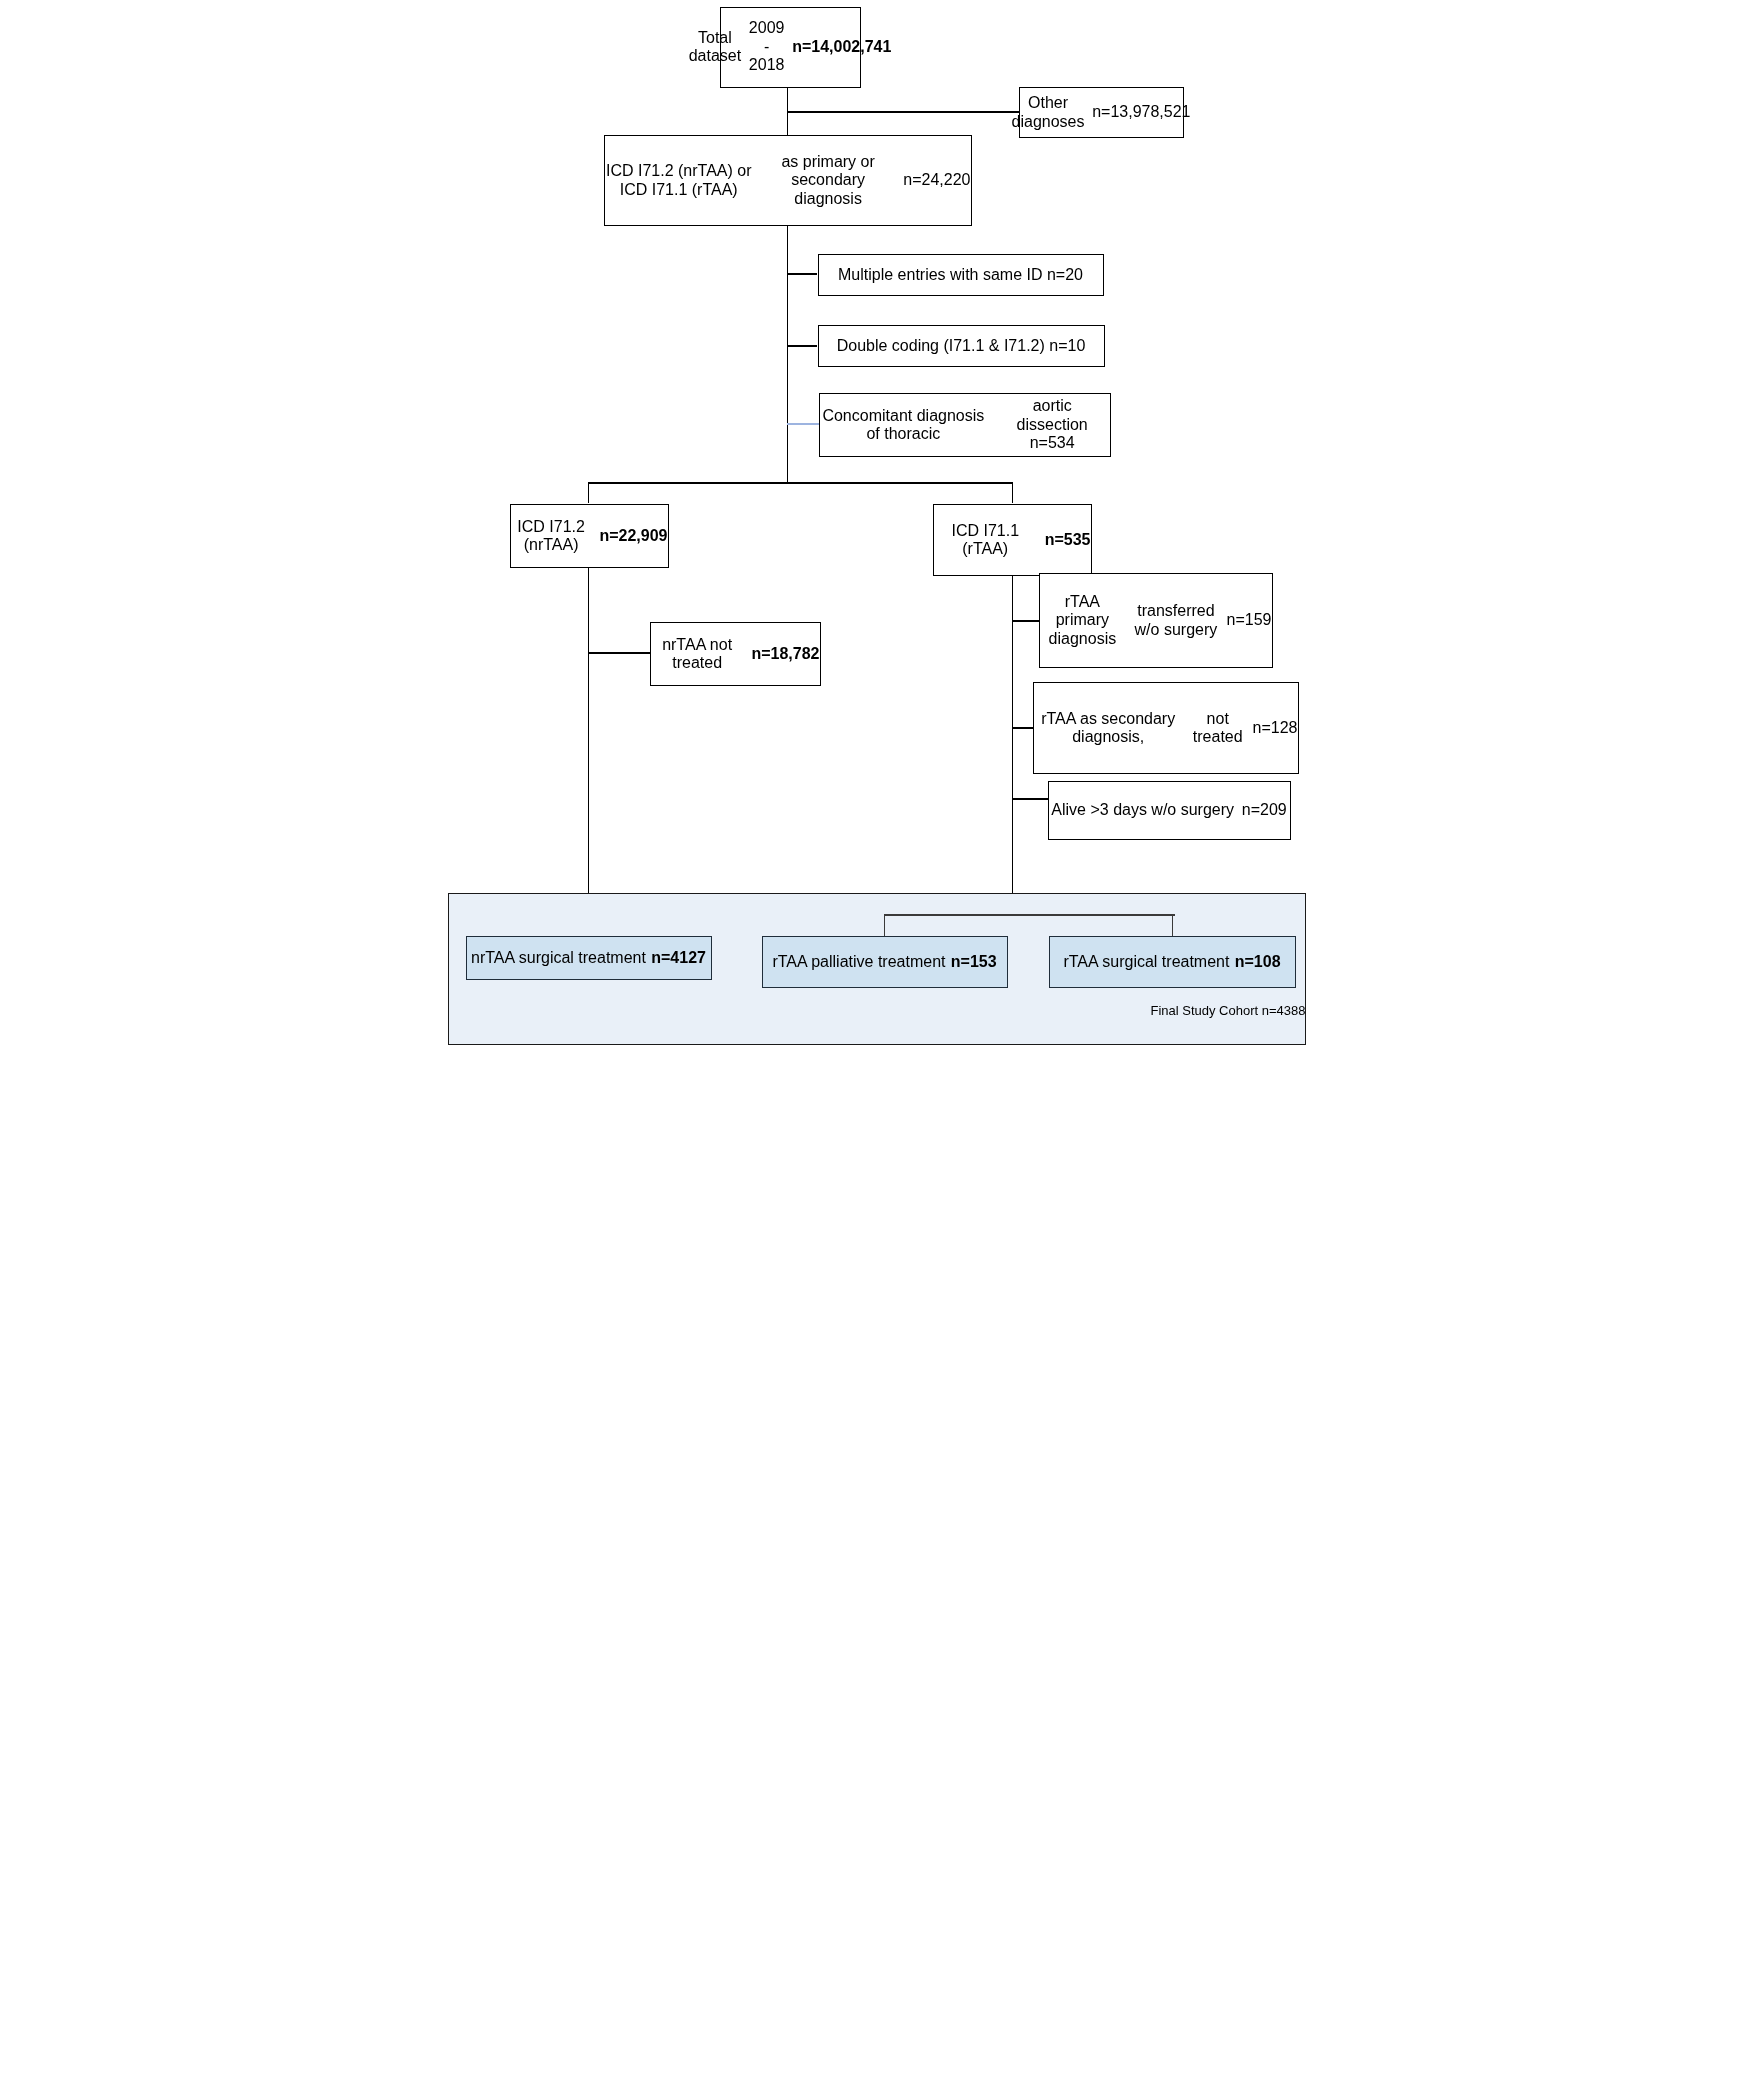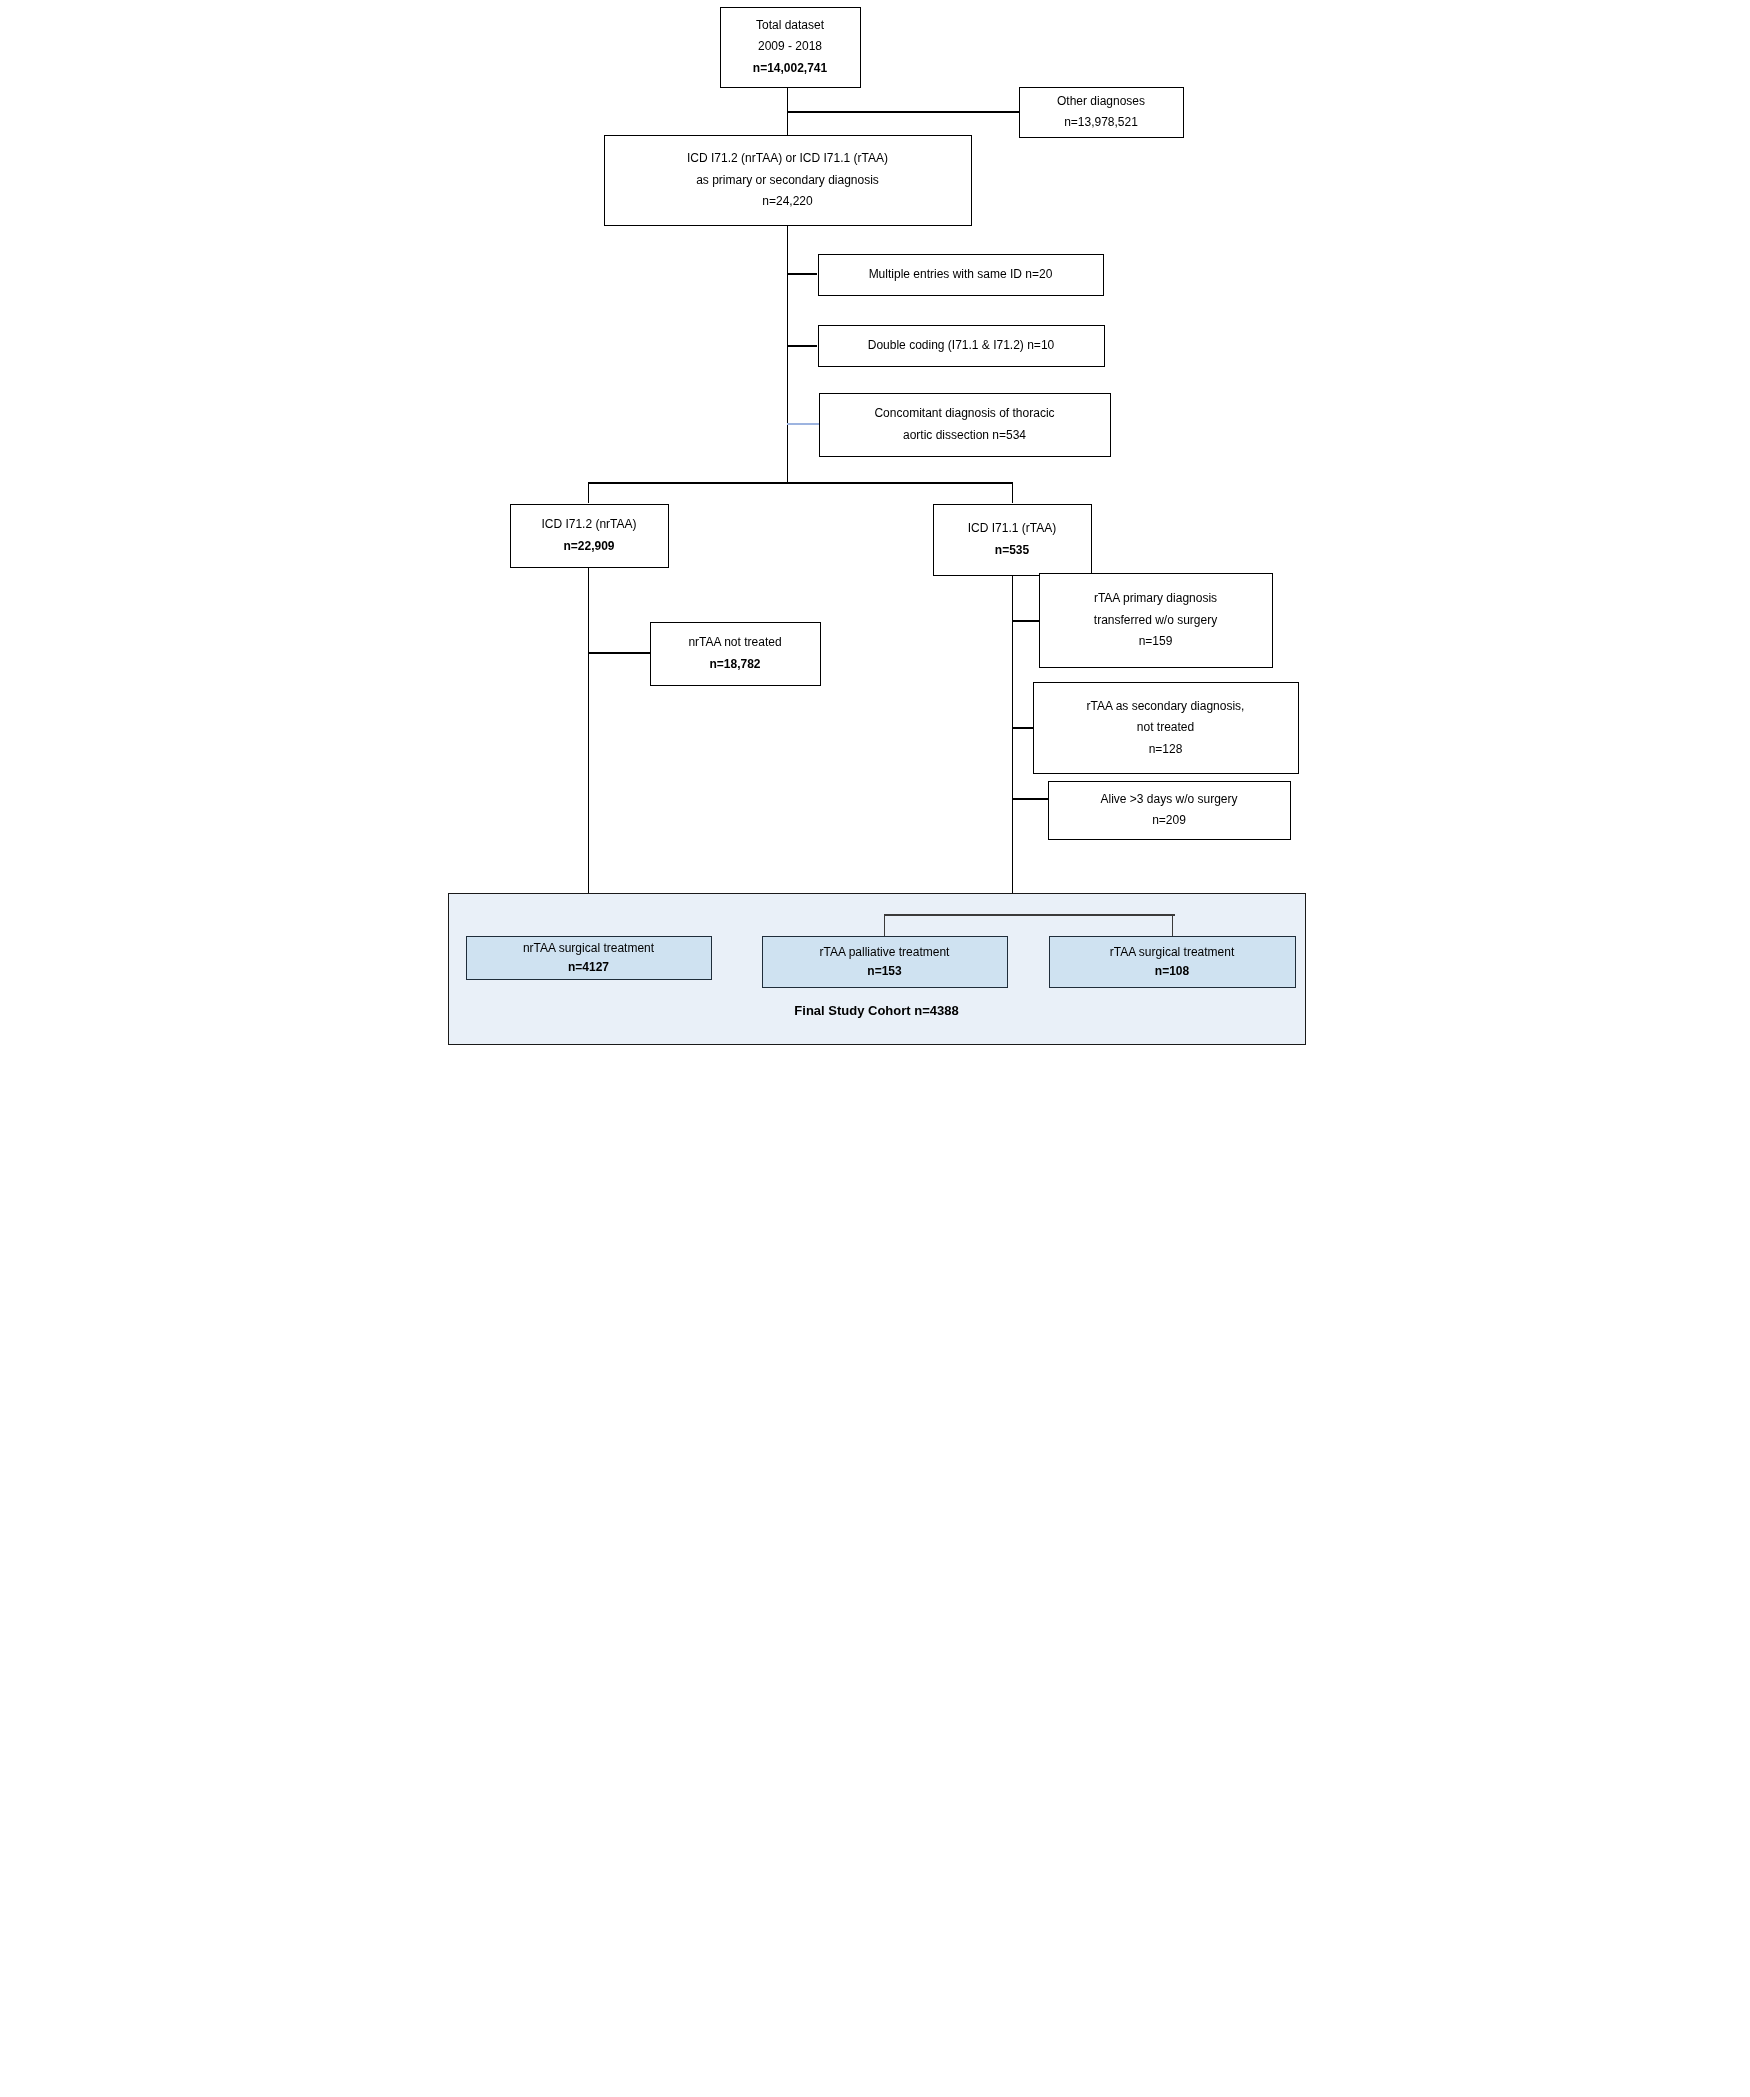--- a/index.html
+++ b/index.html
@@ -11,33 +11,33 @@
   #canvas{
     position:relative; width:875px; height:1049px; margin:0 auto; background:#ffffff;
     font-family:"Liberation Sans", sans-serif; color:var(--text); overflow:hidden;
   }
   .ln{position:absolute; background:var(--line);}
   .ln.blue{background:var(--concomitant-connector);}
   .ln.gray{background:var(--inner-connector);}
   .node{
     position:absolute; box-sizing:border-box; background:var(--box-fill);
     border:1.8px solid var(--box-border);
-    display:flex; flex-direction:column; align-items:center; justify-content:center;
-    gap:7.7px; text-align:center; font-size:12px; line-height:1.15; z-index:2;
+    display:flex; align-items:center; justify-content:center;
+    gap:7.7px; text-align:center; font-size:16px; line-height:1.15; z-index:2;
   }
   .node .bold{font-weight:bold;}
   .panel{
     position:absolute; box-sizing:border-box; background:var(--panel-fill);
     border:1.8px solid var(--panel-border); z-index:1;
   }
   .node.treat{
     background:var(--treatment-fill); border:1.8px solid var(--treatment-border); gap:5.3px; z-index:3;
   }
   .final-label{
-    position:absolute; text-align:center; font-size:13px; font-weight:bold; z-index:3;
+    position:absolute; text-align:right; font-size:13px; font-weight:normal; z-index:3;
   }
 </style>
 </head>
 <body>
 
 <div id="canvas">
 
   <div class="ln" style="left:349px;top:87px;width:1.8px;height:48px;"></div>
   <div class="ln" style="left:349px;top:111px;width:232px;height:1.8px;"></div>
   <div class="ln" style="left:349px;top:225px;width:1.8px;height:259px;"></div>

